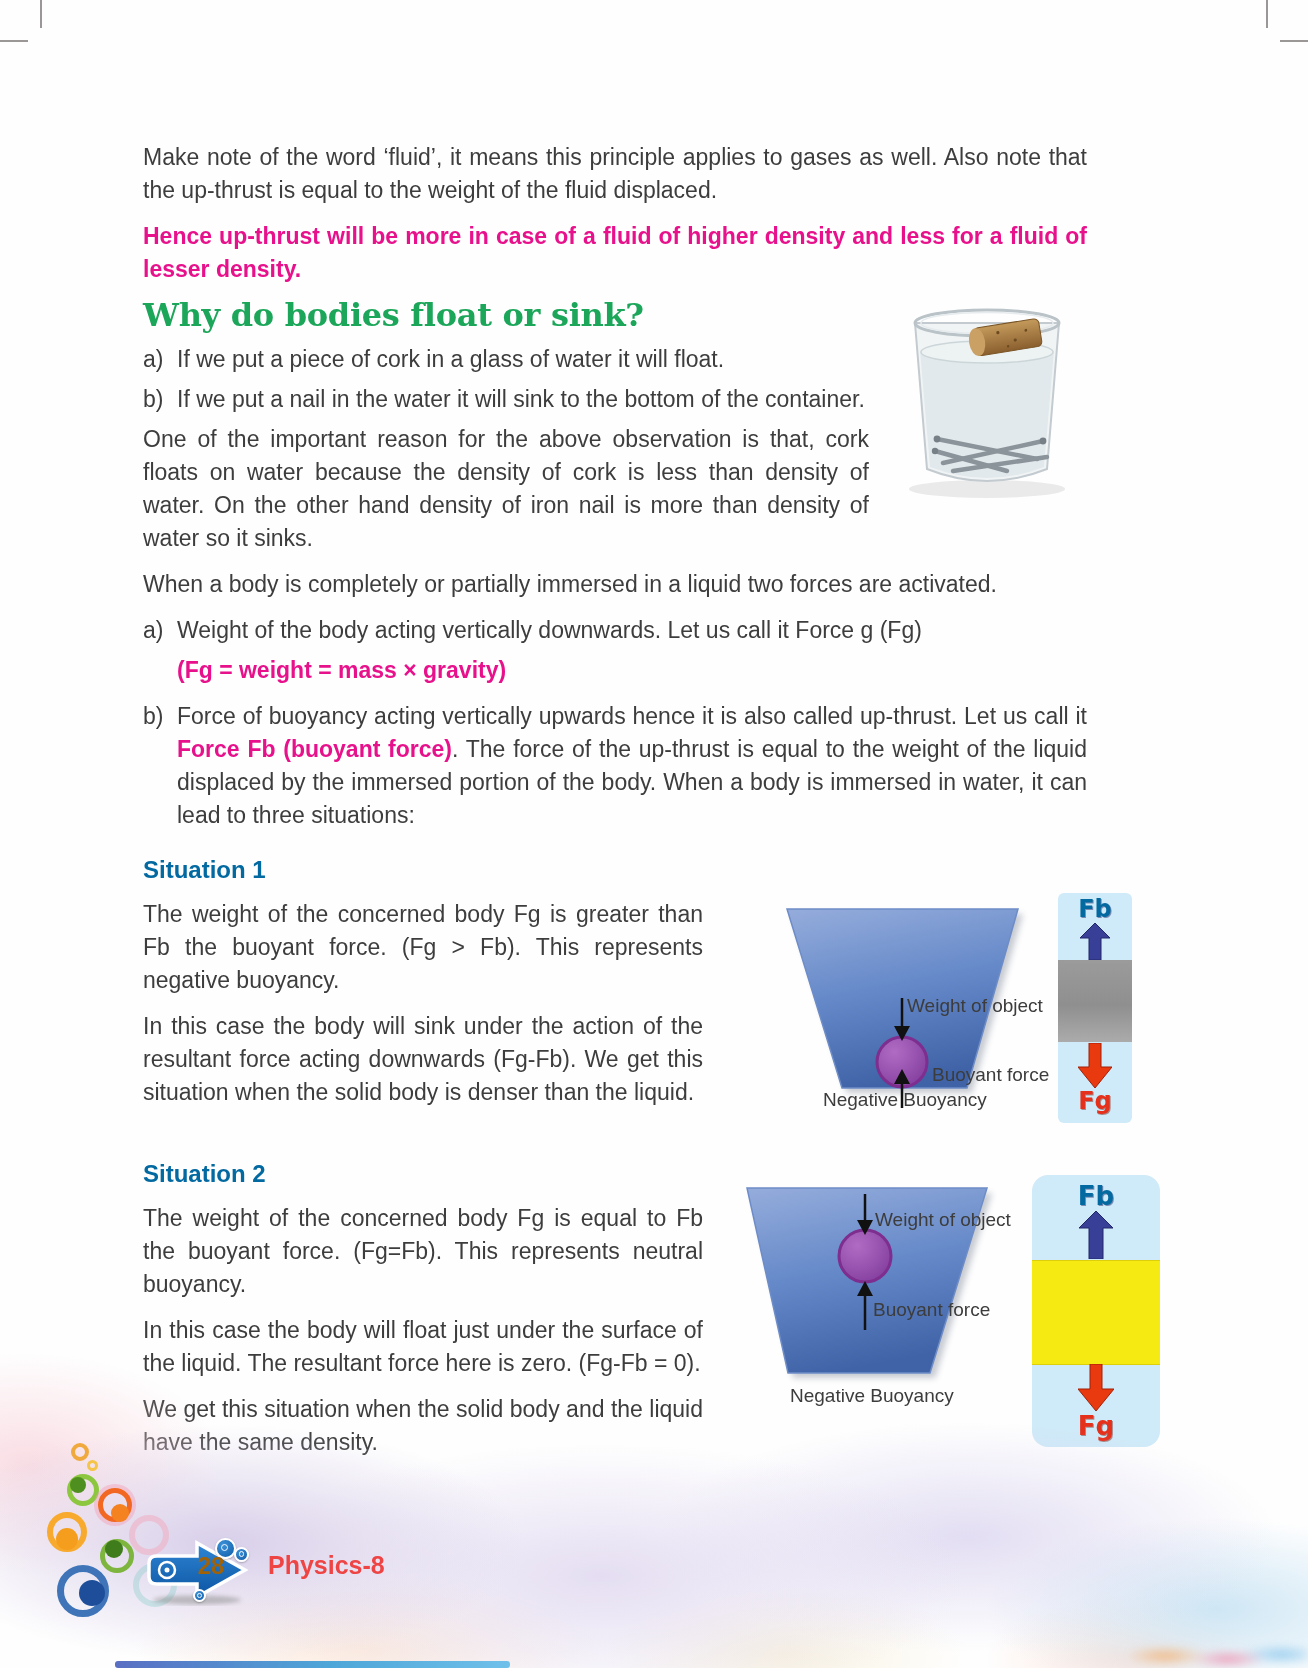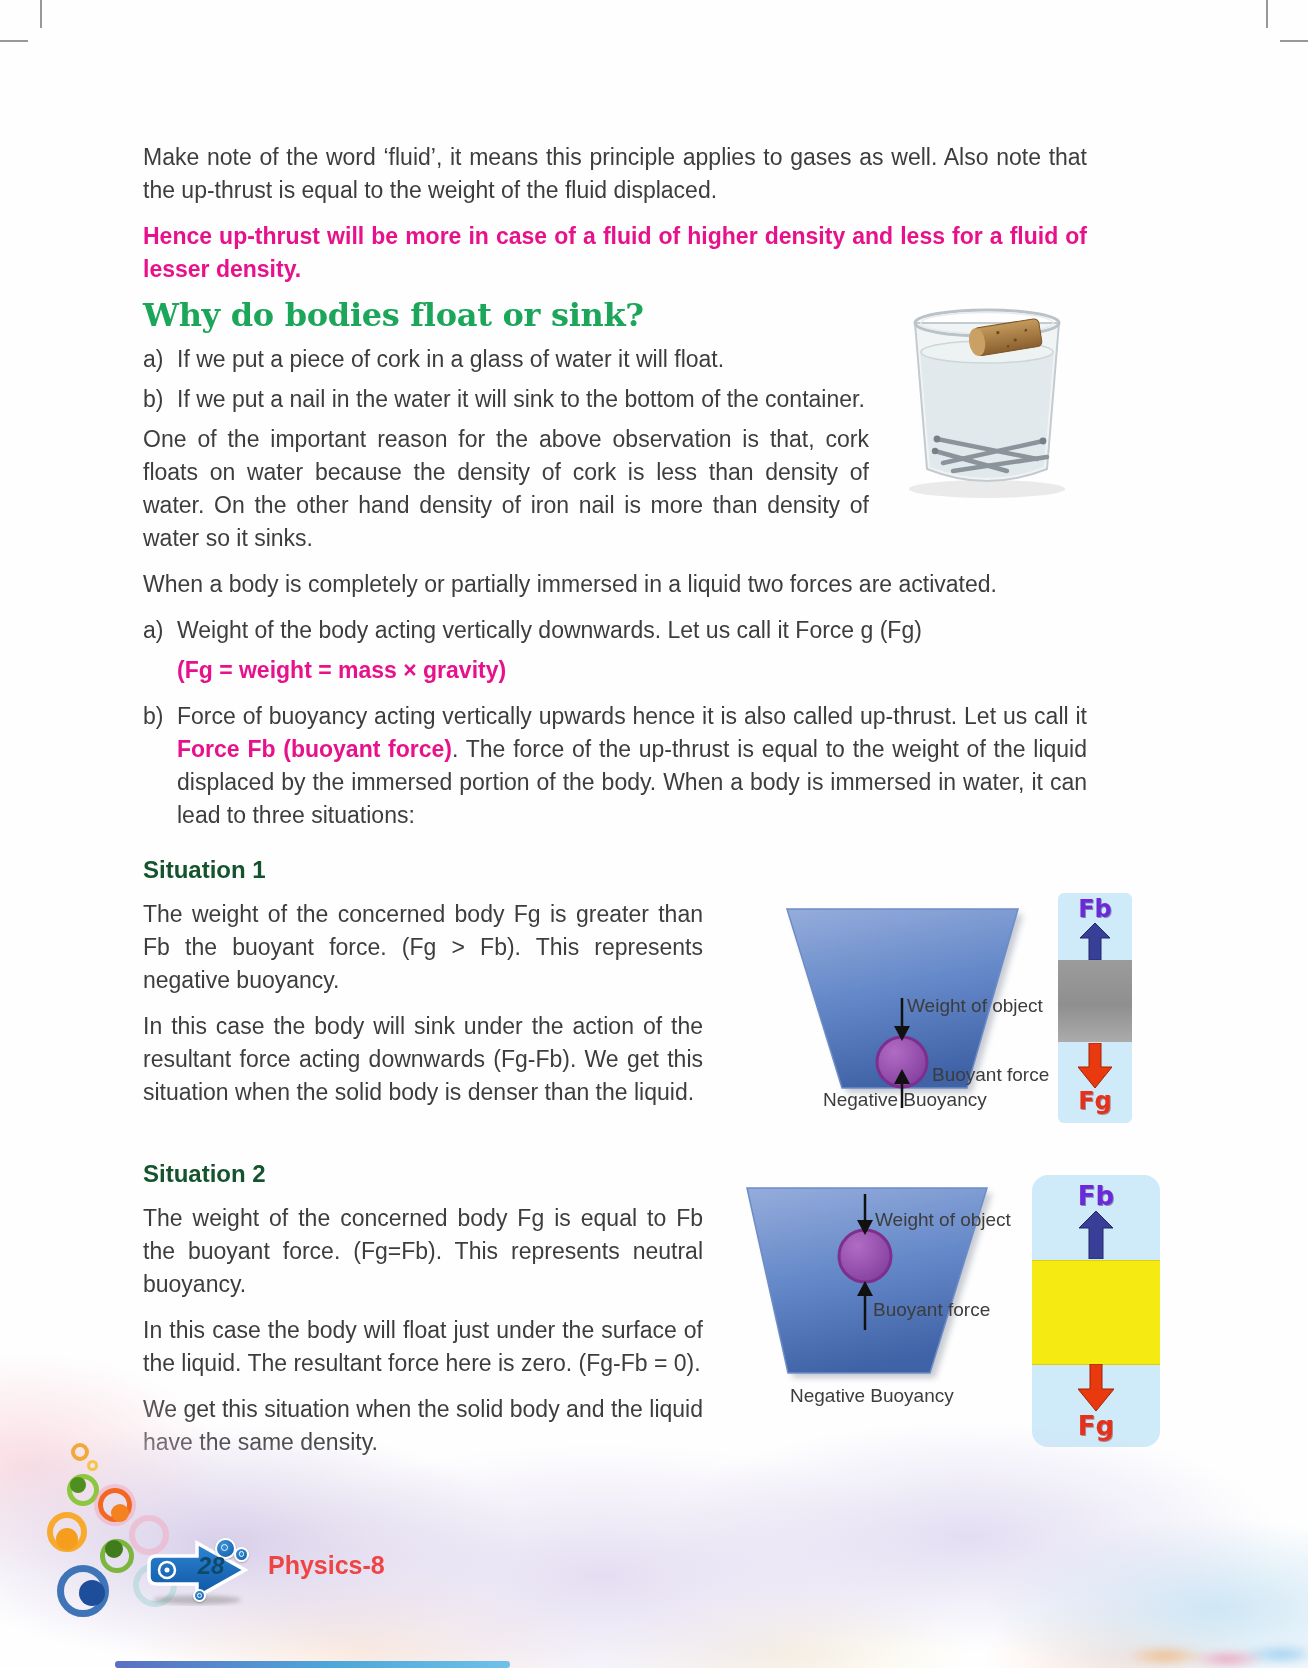--- a/index.html
+++ b/index.html
@@ -14,49 +14,49 @@
   .pink{color:#e8118c;font-weight:bold;}
   h2.green{font-family:"DejaVu Serif",serif;color:#1ca65a;font-size:32px;line-height:32px;
            font-weight:bold;margin:6px 0 12px;letter-spacing:-0.3px;}
   .li{display:flex;margin:0 0 7px;}
   .li .lab{flex:0 0 34px;}
   .li .txt{flex:1;}
   .formula{margin-left:34px !important;}
   .glass-float{float:right;width:200px;height:212px;margin:-8px 0 8px 18px;}
   
   .sitcol{position:absolute;left:143px;width:560px;font-size:23px;line-height:33px;}
-  .sitcol h3{font-size:24px;line-height:28px;color:#14532d;margin:0 0 14px;font-weight:bold;}
+  .sitcol h3{font-size:24px;line-height:28px;color:#0369a1;margin:0 0 14px;font-weight:bold;}
   .sitcol p{margin:0 0 13px;}
   
   .diag-svg{position:absolute;}
   .diag-label{font-size:19px;fill:#3c3c3c;font-family:"Liberation Sans",sans-serif;}
   .panel{position:absolute;background:#cfeaf8;}
   .panel .fbl{position:absolute;left:0;width:100%;text-align:center;
               font-family:"DejaVu Sans",sans-serif;font-weight:bold;}
-  .fb-t{color:#6d28d9;text-shadow:1px 1px 0 rgba(20,24,90,.45);}
+  .fb-t{color:#0369a1;text-shadow:1px 1px 0 rgba(20,24,90,.45);}
   .fg-t{color:#e5301c;text-shadow:1px 1px 0 rgba(120,20,5,.45);}
   .panel svg{position:absolute;left:50%;transform:translateX(-50%);}
   .graybox{position:absolute;left:0;width:100%;background:linear-gradient(180deg,#9b9b9b,#8f8f8f 55%,#ababab);}
   .yellowbox{position:absolute;left:0;width:100%;background:#f5ea11;border-top:1px solid #ddd00a;border-bottom:1px solid #ddd00a;}
   
   .wash{position:absolute;left:0;top:1340px;width:1308px;height:328px;background:
     radial-gradient(ellipse 430px 170px at 17% 62%, rgba(214,204,232,.95), rgba(214,204,232,0) 70%),
     radial-gradient(ellipse 520px 190px at 46% 72%, rgba(224,216,240,.85), rgba(224,216,240,0) 70%),
     radial-gradient(ellipse 430px 160px at 74% 60%, rgba(215,208,238,.7), rgba(215,208,238,0) 72%),
     radial-gradient(ellipse 330px 130px at 93% 82%, rgba(198,226,243,.85), rgba(198,226,243,0) 70%),
     radial-gradient(ellipse 280px 160px at 2% 38%, rgba(248,213,221,.8), rgba(248,213,221,0) 70%),
     radial-gradient(ellipse 330px 110px at 28% 94%, rgba(251,228,212,.75), rgba(251,228,212,0) 70%),
     radial-gradient(ellipse 260px 100px at 60% 96%, rgba(247,238,213,.7), rgba(247,238,213,0) 70%),
     radial-gradient(ellipse 200px 90px at 86% 97%, rgba(252,214,200,.6), rgba(252,214,200,0) 70%);}
   .rings{position:absolute;left:40px;top:1435px;width:210px;height:235px;}
   .ring{position:absolute;border-radius:50%;box-sizing:border-box;}
   .dotf{position:absolute;border-radius:50%;}
   .logo-wrap{position:absolute;left:145px;top:1536px;width:120px;height:70px;}
-  .logo-num{position:absolute;left:192px;top:1552px;width:38px;text-align:center;color:#0c4a6e;
-            font-weight:bold;font-size:24px;font-family:"Liberation Sans",sans-serif;font-style:italic;}
+  .logo-num{position:absolute;left:192px;top:1552px;width:38px;text-align:center;color:#a16207;
+            font-weight:bold;font-size:24px;font-family:"Liberation Sans",sans-serif;}
   .book-title{position:absolute;left:268px;top:1551px;font-size:25px;font-weight:bold;color:#ef4444;}
   .bubble{position:absolute;border-radius:50%;background:radial-gradient(circle at 35% 30%,#3e93d8,#0d5aa8);
           border:2px solid #fff;box-shadow:0 1px 2px rgba(0,0,0,.25);}
   .bubble::after{content:"";position:absolute;left:25%;top:22%;width:30%;height:30%;
           border-radius:50%;border:1.5px solid rgba(255,255,255,.9);}
   .strip-blue{position:absolute;left:115px;bottom:0;width:395px;height:7px;border-radius:3px;opacity:.85;
           background:linear-gradient(90deg,#3d55b8,#2f9ad6 55%,#58b8e8);}
   .smudge-r{position:absolute;left:1130px;bottom:0;width:178px;height:30px;filter:blur(4px);opacity:.65;background:
     radial-gradient(ellipse 60px 14px at 20% 60%, #f59e4a, transparent 70%),
     radial-gradient(ellipse 55px 12px at 55% 70%, #ef6a93, transparent 70%),

